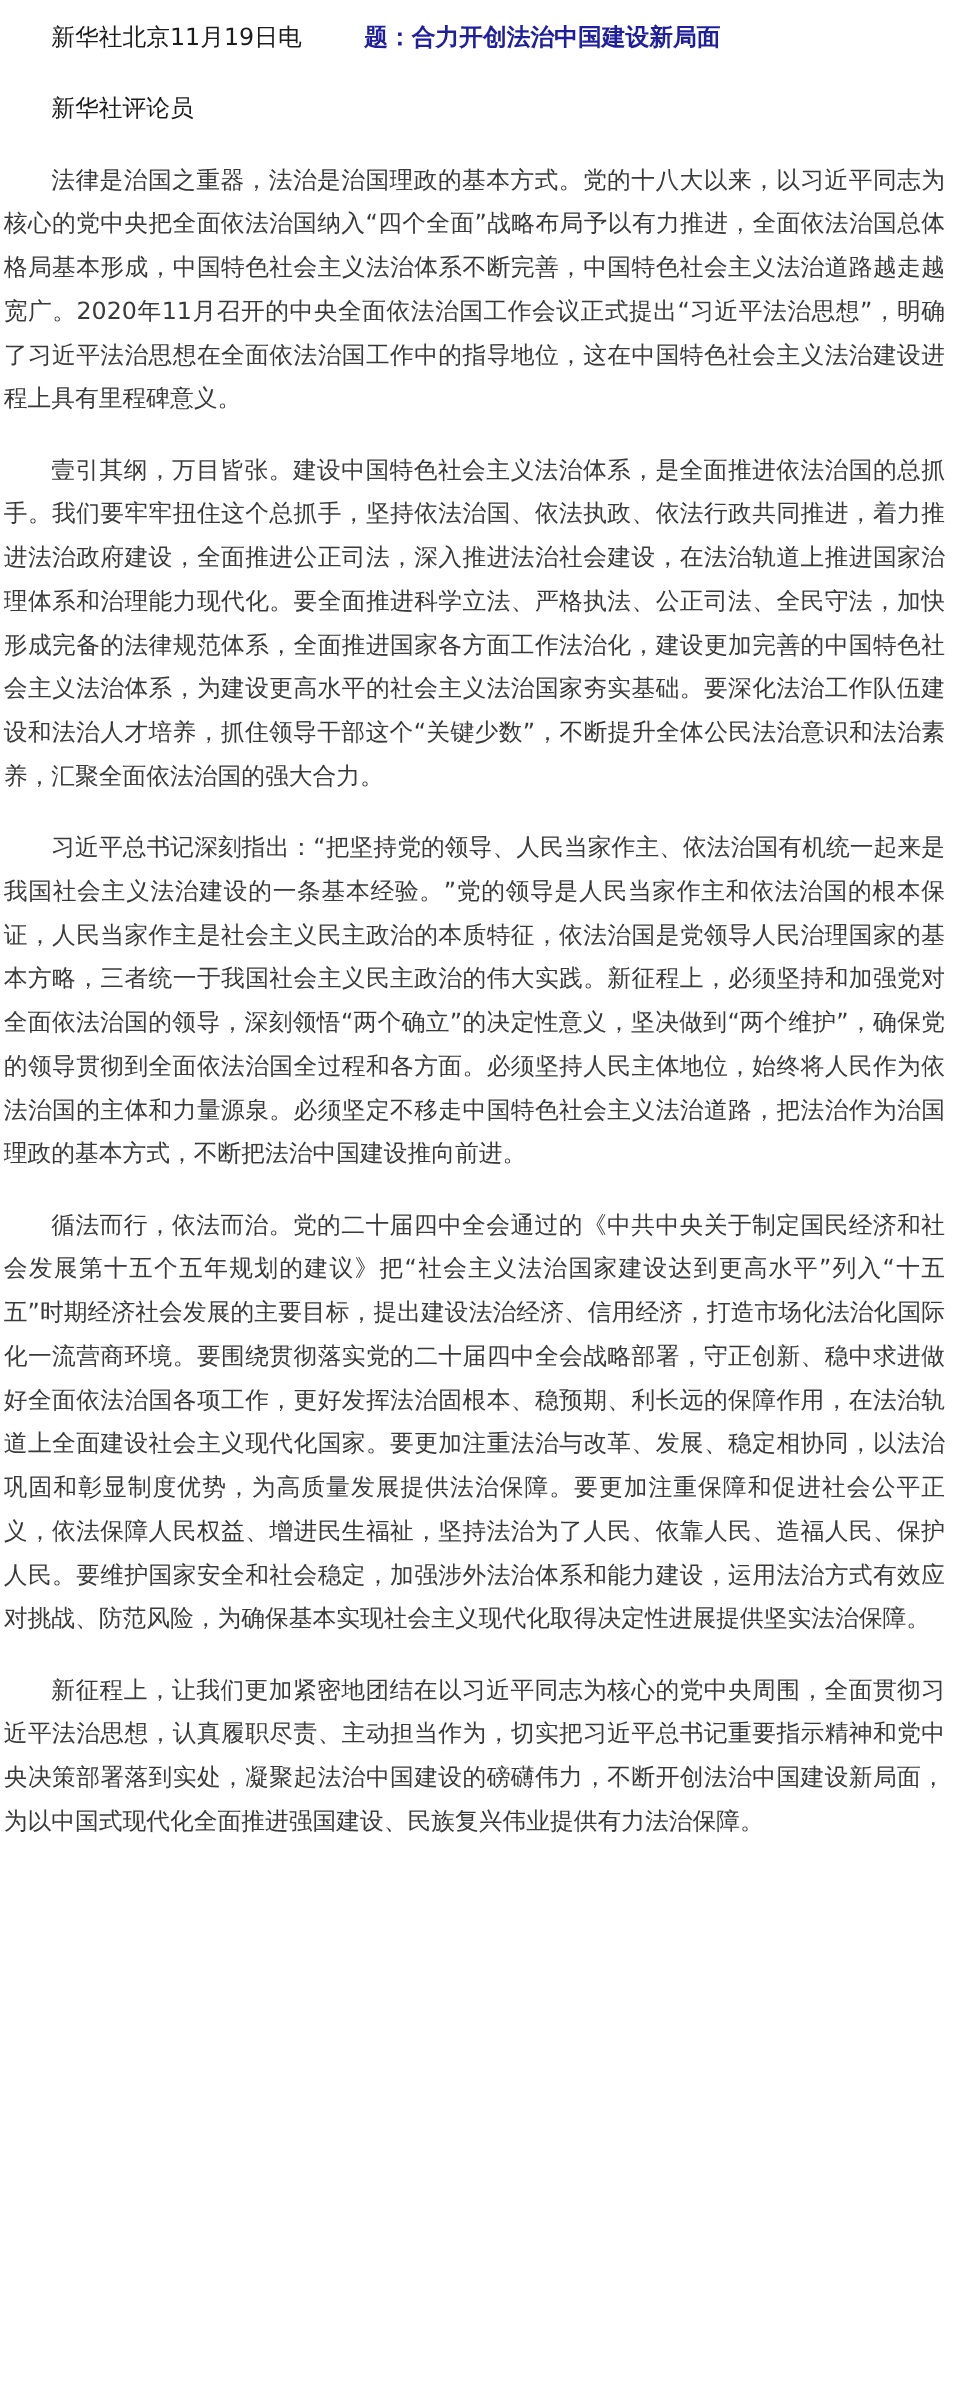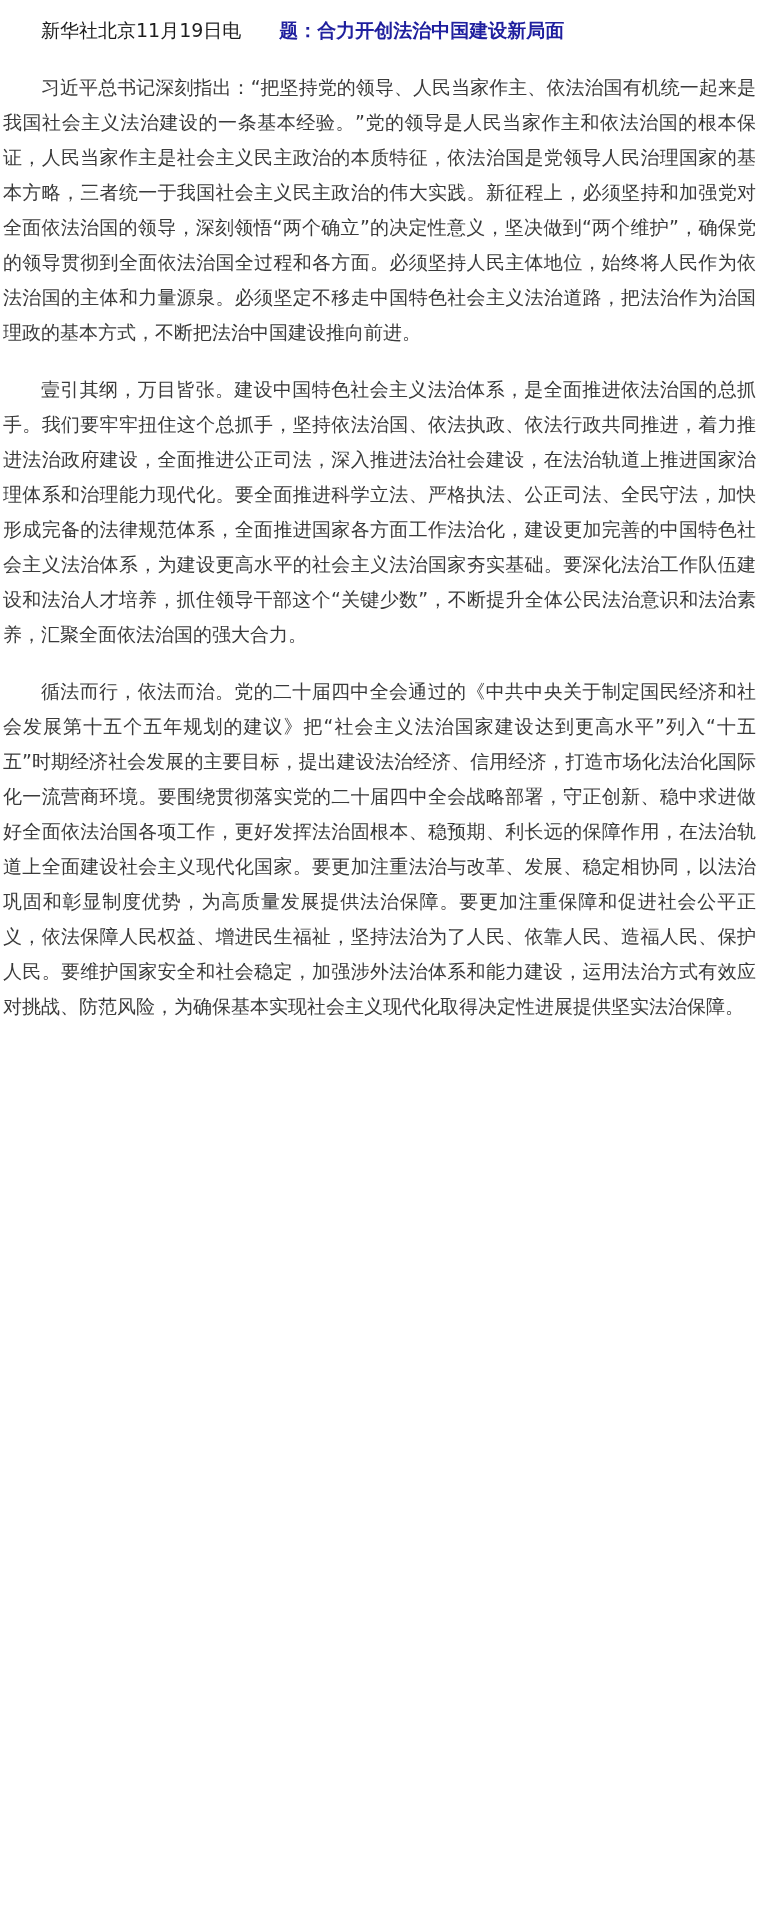--- a/index.html
+++ b/index.html
@@ -22,37 +22,40 @@
     text-align: justify;
     text-indent: 2em;
     word-break: break-all;
   }
   .meta-line {
     color: #1c1c1c;
   }
   .article-title {
     font-weight: bold;
     color: var(--title-color, #1f1f9e);
-    margin-left: 38px;
+    margin-left: 50px;
     display: inline;
   }
   .author-line {
     color: #1c1c1c;
   }
   .para:last-child {
     margin-bottom: 0;
   }
 </style>
 </head>
 <body>
 
 <div class="page">
 
   <p class="meta-line">
     <span>新华社北京11月19日电</span><span class="article-title">题：合力开创法治中国建设新局面</span>
   </p>
 
+  <p class="author-line">新华社评论员</p>
 
+  <p class="para">法律是治国之重器，法治是治国理政的基本方式。党的十八大以来，以习近平同志为核心的党中央把全面依法治国纳入“四个全面”战略布局予以有力推进，全面依法治国总体格局基本形成，中国特色社会主义法治体系不断完善，中国特色社会主义法治道路越走越宽广。2020年11月召开的中央全面依法治国工作会议正式提出“习近平法治思想”，明确了习近平法治思想在全面依法治国工作中的指导地位，这在中国特色社会主义法治建设进程上具有里程碑意义。</p>
+  <p class="para">壹引其纲，万目皆张。建设中国特色社会主义法治体系，是全面推进依法治国的总抓手。我们要牢牢扭住这个总抓手，坚持依法治国、依法执政、依法行政共同推进，着力推进法治政府建设，全面推进公正司法，深入推进法治社会建设，在法治轨道上推进国家治理体系和治理能力现代化。要全面推进科学立法、严格执法、公正司法、全民守法，加快形成完备的法律规范体系，全面推进国家各方面工作法治化，建设更加完善的中国特色社会主义法治体系，为建设更高水平的社会主义法治国家夯实基础。要深化法治工作队伍建设和法治人才培养，抓住领导干部这个“关键少数”，不断提升全体公民法治意识和法治素养，汇聚全面依法治国的强大合力。</p>
   <p class="para">习近平总书记深刻指出：“把坚持党的领导、人民当家作主、依法治国有机统一起来是我国社会主义法治建设的一条基本经验。”党的领导是人民当家作主和依法治国的根本保证，人民当家作主是社会主义民主政治的本质特征，依法治国是党领导人民治理国家的基本方略，三者统一于我国社会主义民主政治的伟大实践。新征程上，必须坚持和加强党对全面依法治国的领导，深刻领悟“两个确立”的决定性意义，坚决做到“两个维护”，确保党的领导贯彻到全面依法治国全过程和各方面。必须坚持人民主体地位，始终将人民作为依法治国的主体和力量源泉。必须坚定不移走中国特色社会主义法治道路，把法治作为治国理政的基本方式，不断把法治中国建设推向前进。</p>
-  <p class="para">壹引其纲，万目皆张。建设中国特色社会主义法治体系，是全面推进依法治国的总抓手。我们要牢牢扭住这个总抓手，坚持依法治国、依法执政、依法行政共同推进，着力推进法治政府建设，全面推进公正司法，深入推进法治社会建设，在法治轨道上推进国家治理体系和治理能力现代化。要全面推进科学立法、严格执法、公正司法、全民守法，加快形成完备的法律规范体系，全面推进国家各方面工作法治化，建设更加完善的中国特色社会主义法治体系，为建设更高水平的社会主义法治国家夯实基础。要深化法治工作队伍建设和法治人才培养，抓住领导干部这个“关键少数”，不断提升全体公民法治意识和法治素养，汇聚全面依法治国的强大合力。</p>
   <p class="para">循法而行，依法而治。党的二十届四中全会通过的《中共中央关于制定国民经济和社会发展第十五个五年规划的建议》把“社会主义法治国家建设达到更高水平”列入“十五五”时期经济社会发展的主要目标，提出建设法治经济、信用经济，打造市场化法治化国际化一流营商环境。要围绕贯彻落实党的二十届四中全会战略部署，守正创新、稳中求进做好全面依法治国各项工作，更好发挥法治固根本、稳预期、利长远的保障作用，在法治轨道上全面建设社会主义现代化国家。要更加注重法治与改革、发展、稳定相协同，以法治巩固和彰显制度优势，为高质量发展提供法治保障。要更加注重保障和促进社会公平正义，依法保障人民权益、增进民生福祉，坚持法治为了人民、依靠人民、造福人民、保护人民。要维护国家安全和社会稳定，加强涉外法治体系和能力建设，运用法治方式有效应对挑战、防范风险，为确保基本实现社会主义现代化取得决定性进展提供坚实法治保障。</p>
+  <p class="para">新征程上，让我们更加紧密地团结在以习近平同志为核心的党中央周围，全面贯彻习近平法治思想，认真履职尽责、主动担当作为，切实把习近平总书记重要指示精神和党中央决策部署落到实处，凝聚起法治中国建设的磅礴伟力，不断开创法治中国建设新局面，为以中国式现代化全面推进强国建设、民族复兴伟业提供有力法治保障。</p>
 
 </div>
 
 </body></html>

